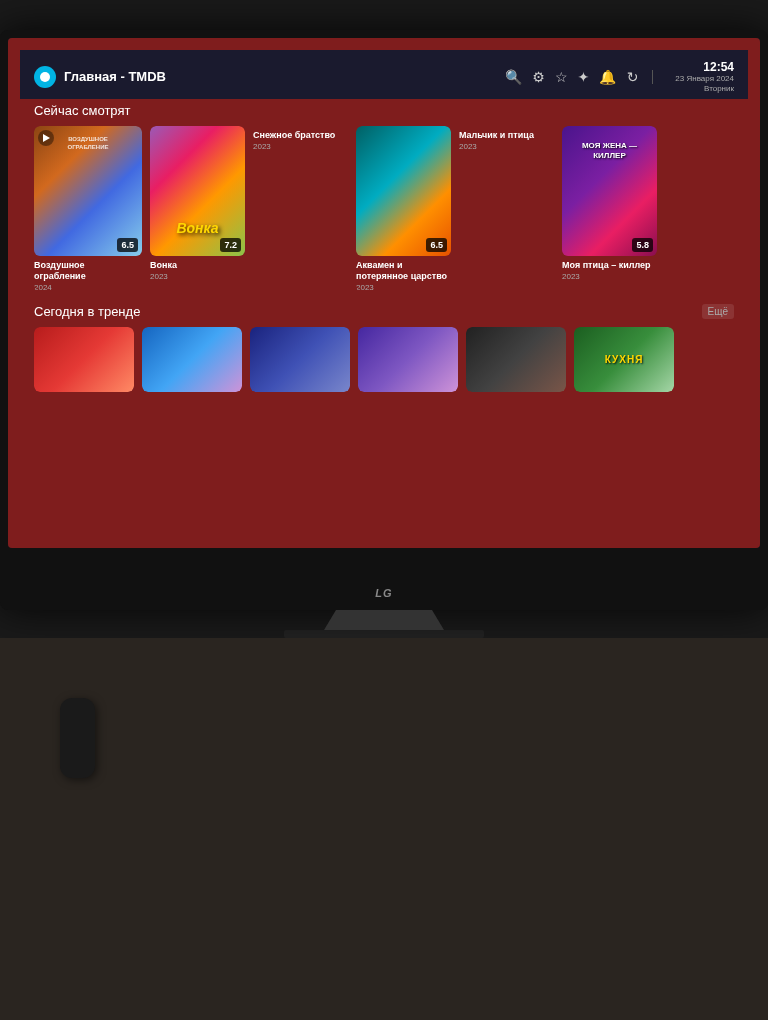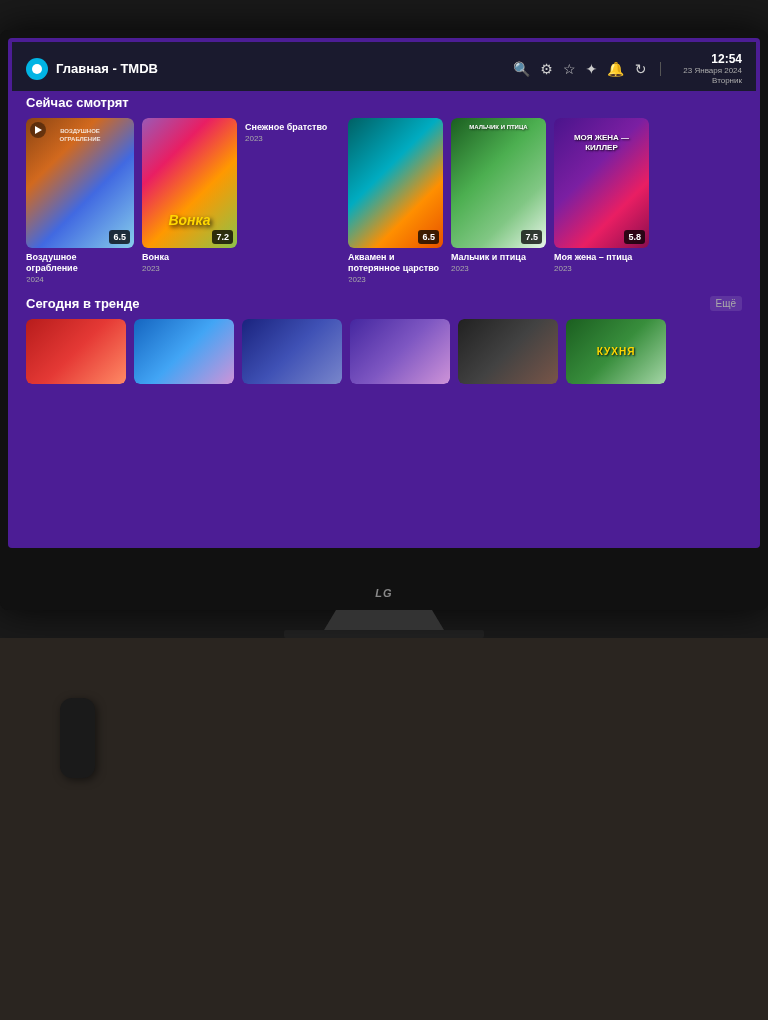--- a/index.html
+++ b/index.html
@@ -43,22 +43,22 @@
       color: #888;
       font-size: 13px;
       letter-spacing: 3px;
       font-weight: bold;
     }
 
     
     .screen-content {
       width: 100%;
       height: 100%;
-      background: #4c1d95;
-      padding: 4px;
+      background: #7f1d1d;
+      padding: 12px;
       position: relative;
     }
 
     
     .header {
       display: flex;
       align-items: center;
       padding: 10px 14px 6px 14px;
       background: #1a1a2e;
     }
@@ -130,21 +130,21 @@
     .section-header {
       display: flex;
       align-items: center;
       justify-content: space-between;
       margin-bottom: 8px;
     }
 
     .section-title {
       color: white;
       font-size: 13px;
-      font-weight: bold;
+      font-weight: normal;
     }
 
     .more-btn {
       color: #aaa;
       font-size: 10px;
       cursor: pointer;
       background: rgba(255,255,255,0.1);
       padding: 2px 6px;
       border-radius: 3px;
     }
@@ -450,41 +450,35 @@
               <div class="poster-bg poster-akvamen"></div>
               <span class="rating-badge">6.5</span>
             </div>
             <div class="movie-info">
               <div class="movie-title">Аквамен и потерянное царство</div>
               <div class="movie-year">2023</div>
             </div>
           </div>
 
           <div class="movie-card card-medium">
-            <div class="movie-card-inner">
-              <div class="poster-bg poster-malchik">
-                <span style="position:absolute;top:6px;left:4px;right:4px;font-size:6px;color:#fff;text-align:center;font-weight:bold;text-shadow:1px 1px 2px rgba(0,0,0,0.7);">МАЛЬЧИК И ПТИЦА</span>
-              </div>
-              <span class="rating-badge">7.5</span>
-            </div>
             <div class="movie-info">
               <div class="movie-title">Мальчик и птица</div>
               <div class="movie-year">2023</div>
             </div>
           </div>
 
           <div class="movie-card card-medium">
             <div class="movie-card-inner">
               <div class="poster-bg poster-zhena">
                 <div class="zhena-text">МОЯ ЖЕНА — КИЛЛЕР</div>
               </div>
               <span class="rating-badge">5.8</span>
             </div>
             <div class="movie-info">
-              <div class="movie-title">Моя жена – птица</div>
+              <div class="movie-title">Моя птица – киллер</div>
               <div class="movie-year">2023</div>
             </div>
           </div>
 
         </div>
       </div>
 
       <div class="section" style="margin-top:12px;">
         <div class="section-header">
           <span class="section-title">Сегодня в тренде</span>

